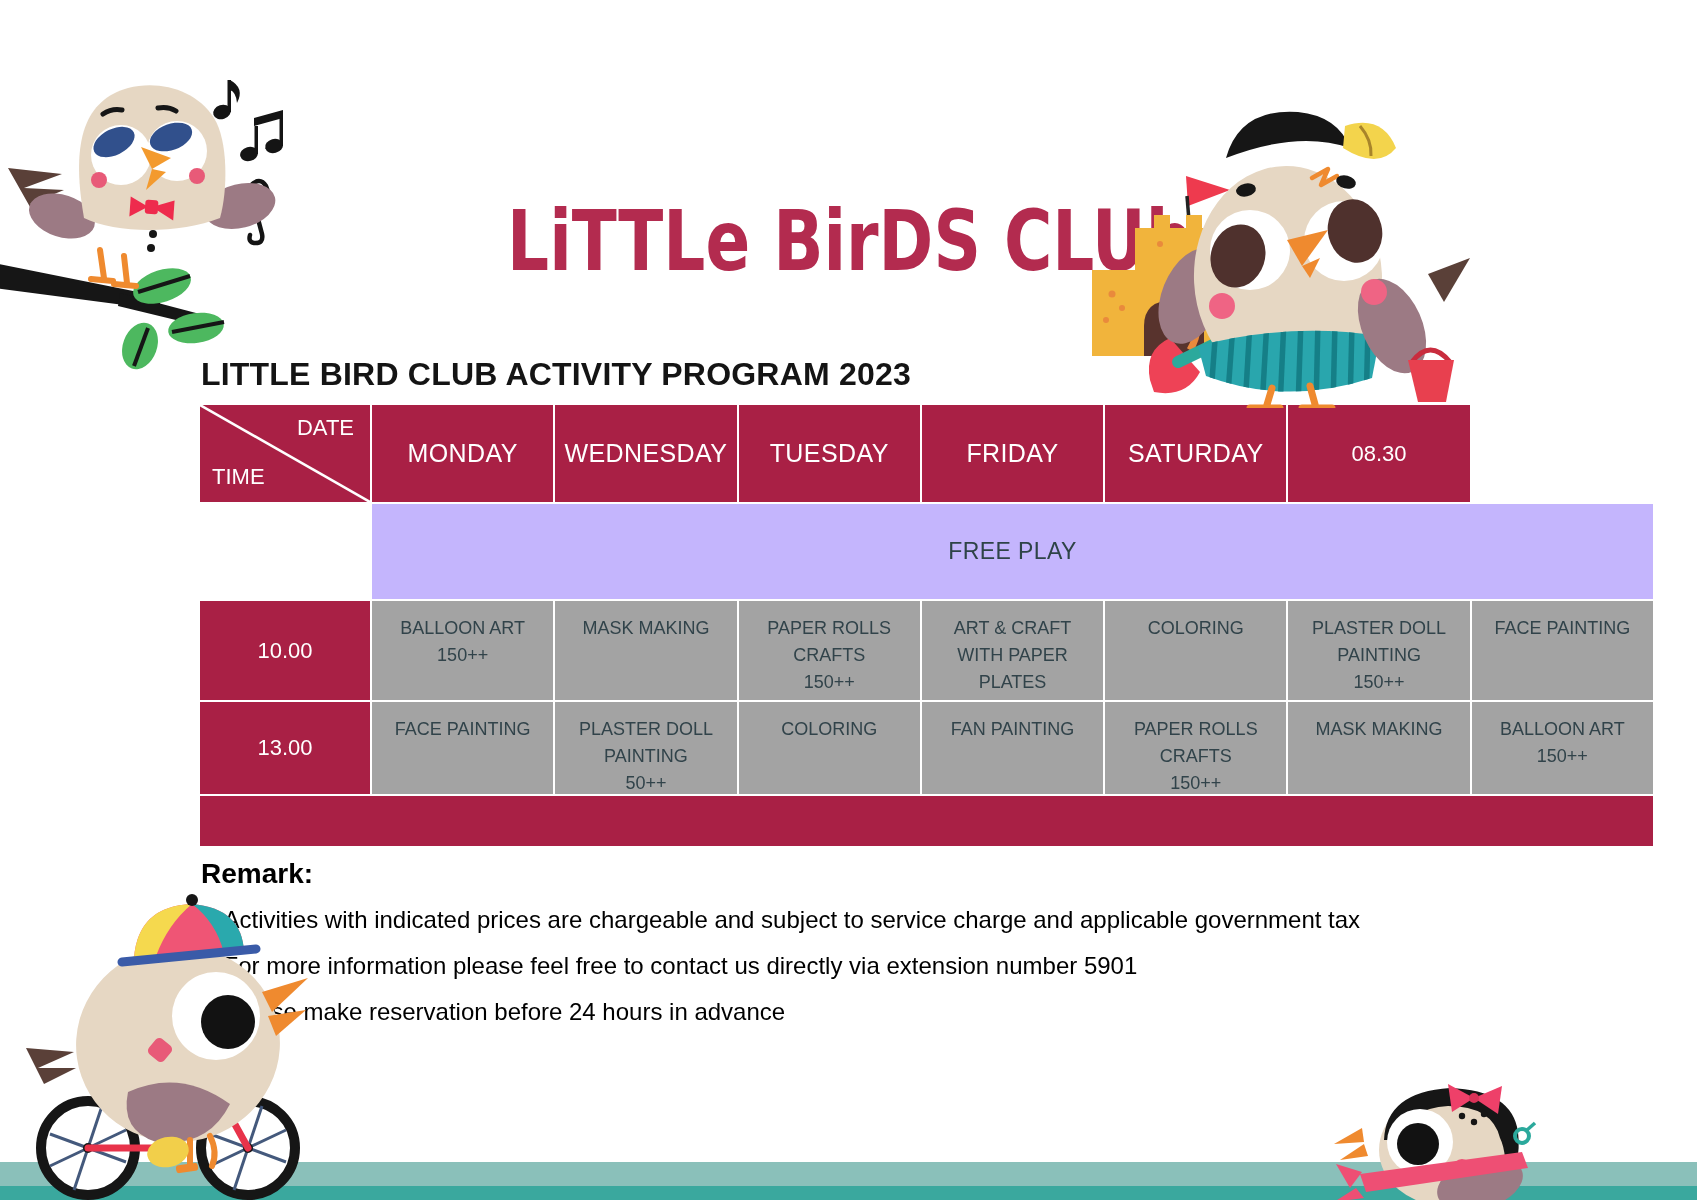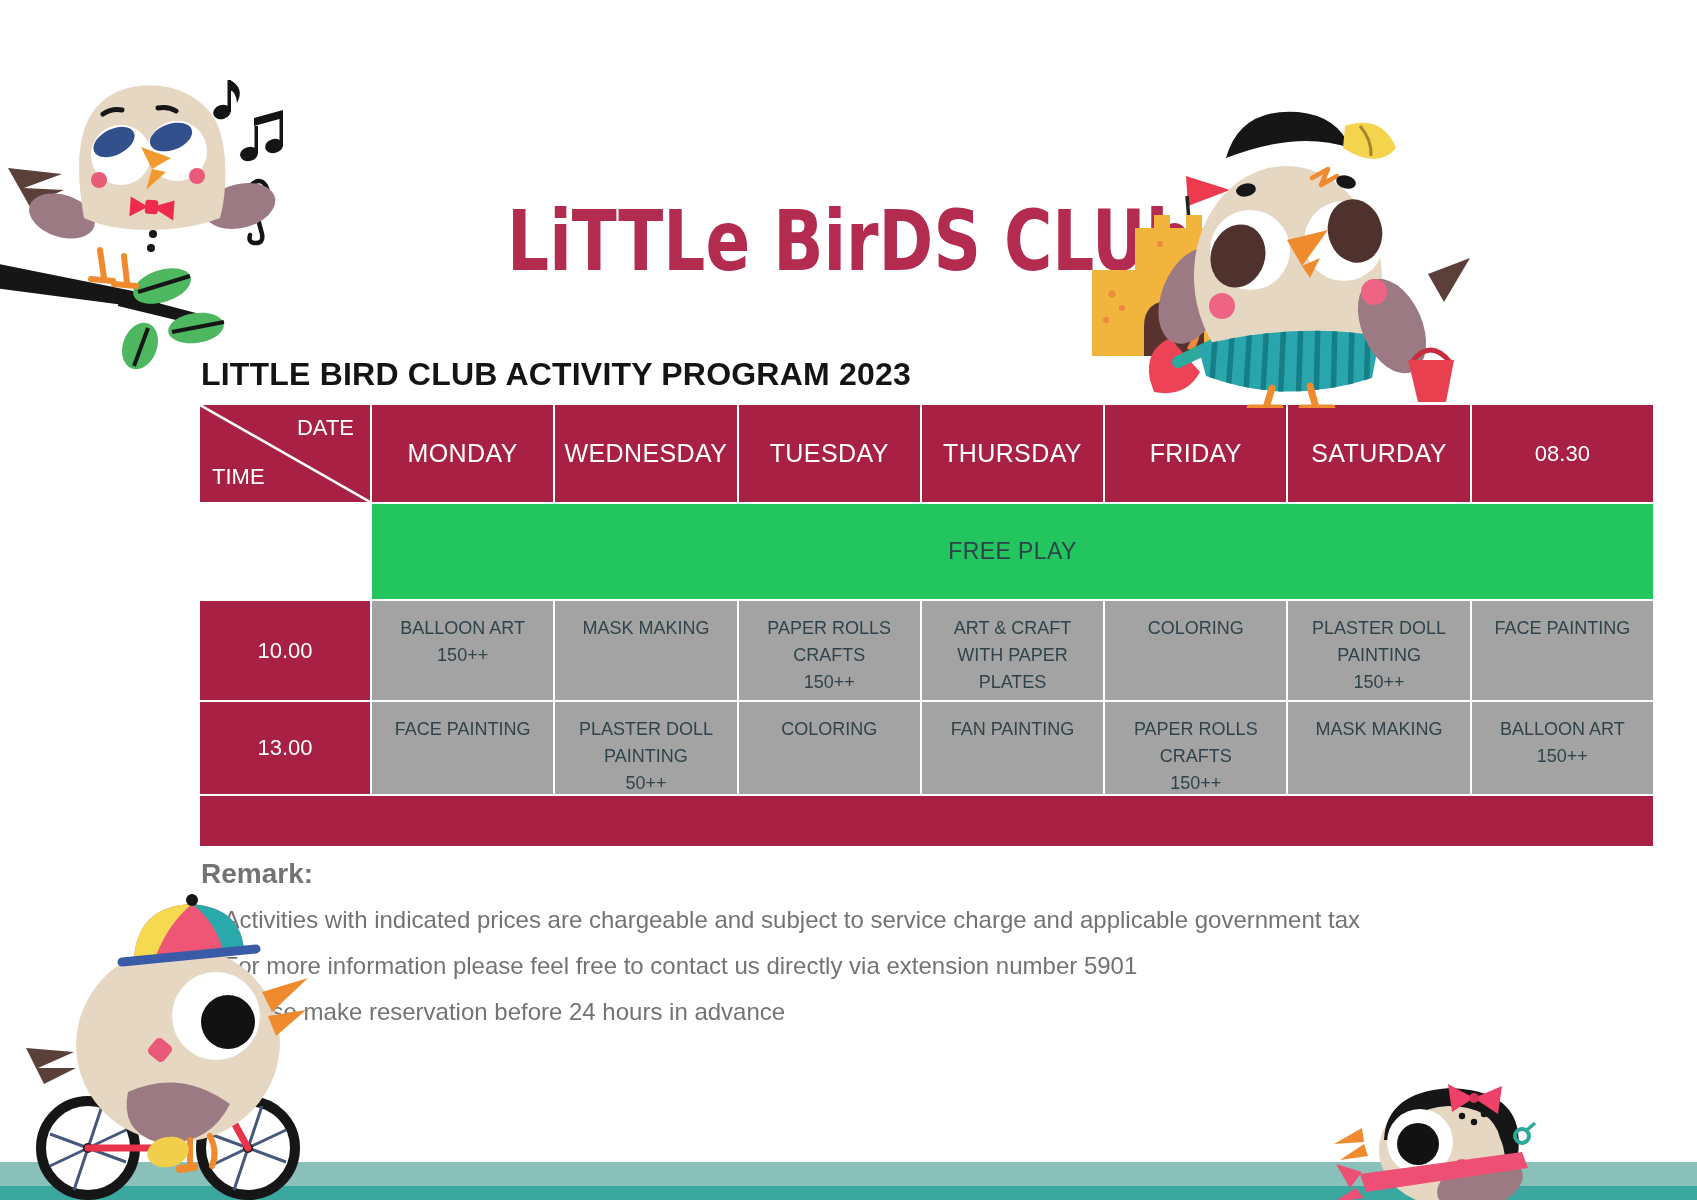--- a/index.html
+++ b/index.html
@@ -26,30 +26,30 @@
     grid-template-rows:97px 95px 99px 92px 50px;gap:2px;background:#ffffff;
   }
   .hdr,.time-cell,.corner{background:#a92045;color:#ffffff;}
   .hdr{display:flex;align-items:center;justify-content:center;font-size:25px;letter-spacing:.4px;box-sizing:border-box;}
   .corner{position:relative;}
   .corner svg{position:absolute;left:0;top:0;width:100%;height:100%;}
   .corner .date-lbl{position:absolute;right:16px;top:10px;font-size:22px;}
   .corner .time-lbl{position:absolute;left:12px;bottom:12px;font-size:22px;}
   .time-cell{display:flex;align-items:center;justify-content:center;font-size:22px;}
   .freeplay{
-    grid-column:2/-1;background:#22c55e;color:#2e4347;
+    grid-column:2/-1;background:#c4b5fd;color:#2e4347;
     display:flex;align-items:center;justify-content:center;font-size:23px;letter-spacing:.4px;
   }
   .cell{
     background:#a3a3a3;color:#31434a;font-size:18px;line-height:1.5;
     text-align:center;padding:14px 4px 0 4px;white-space:pre-line;box-sizing:border-box;
   }
   .footer-bar{grid-column:1/-1;background:#a92045;}
   
-  .remark{position:absolute;left:201px;top:858px;color:#737373;z-index:2;}
+  .remark{position:absolute;left:201px;top:858px;color:#000000;z-index:2;}
   .remark-label{font-size:28px;font-weight:bold;margin-bottom:16px;}
   .remark-item{font-size:24px;margin-bottom:18px;display:flex;align-items:baseline;gap:11px;}
   .remark-item .bullet{font-size:19px;position:relative;top:-2px;}
   
   .bar-light{position:absolute;left:0;top:1162px;width:1697px;height:24px;background:#8ac0ba;z-index:1;}
   .bar-dark{position:absolute;left:0;top:1186px;width:1697px;height:14px;background:#3aa89e;z-index:1;}
   
   .illus{position:absolute;z-index:3;}
   .illus-tl{left:0;top:38px;width:300px;height:332px;}
   .illus-tr{left:1040px;top:78px;width:430px;height:330px;}
@@ -67,21 +67,20 @@
   <div class="corner">
     <svg viewBox="0 0 170 97" preserveAspectRatio="none">
       <line x1="0" y1="0" x2="170" y2="97" stroke="#ffffff" stroke-width="2.5"></line>
     </svg>
     <span class="date-lbl">DATE</span>
     <span class="time-lbl">TIME</span>
   </div>
   <div class="hdr">MONDAY</div>
   <div class="hdr">WEDNESDAY</div>
   <div class="hdr">TUESDAY</div>
-  <div class="hdr">THURSDAY</div>
   <div class="hdr">FRIDAY</div>
   <div class="hdr">SATURDAY</div>
 
   <div class="time-cell">08.30</div>
   <div class="freeplay">FREE PLAY</div>
 
   <div class="time-cell">10.00</div>
   <div class="cell">BALLOON ART
 150++</div>
   <div class="cell">MASK MAKING</div>

